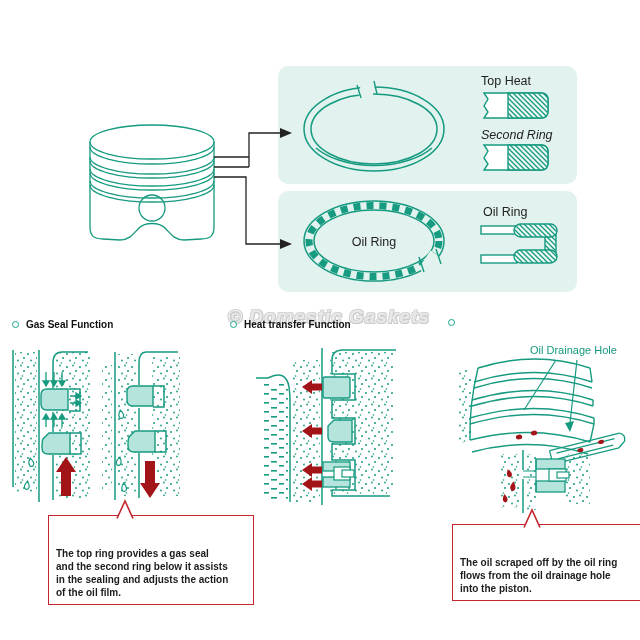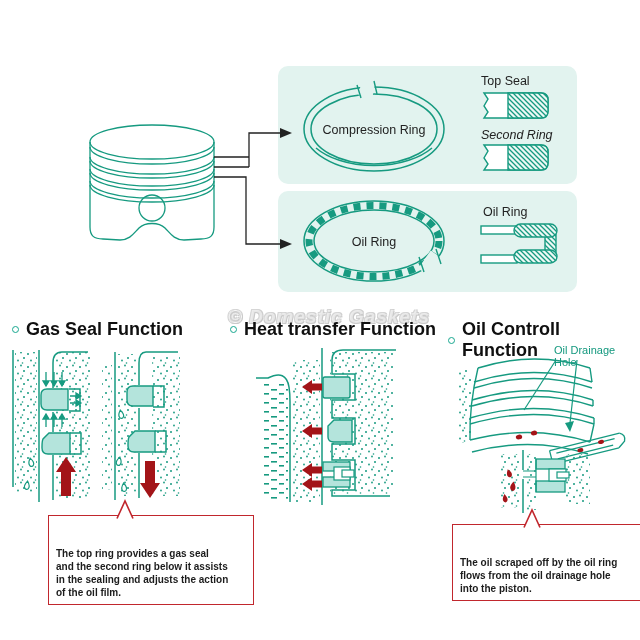--- a/index.html
+++ b/index.html
@@ -6,21 +6,21 @@
   .stage{position:relative;width:640px;height:640px;background:#fff;overflow:hidden;
          font-family:"Liberation Sans",sans-serif;}
   .stage svg.art{position:absolute;left:0;top:0;z-index:1;}
   .lbl{position:absolute;z-index:3;color:#222;font-size:12.5px;font-weight:400;}
   .lbl.center{text-align:center;}
   .teal-lbl{position:absolute;z-index:3;color:#13987e;font-size:11px;font-weight:400;}
   .watermark{position:absolute;z-index:4;font-size:19px;font-weight:700;font-style:italic;
              letter-spacing:1px;color:rgba(255,255,255,0.55);
              text-shadow:1px 1px 0 #c9c9c9,-1px -1px 0 #d6d6d6,1px -1px 0 #d0d0d0,-1px 1px 0 #d0d0d0;text-align:right;}
   .heading{position:absolute;z-index:5;display:flex;align-items:center;gap:7px;
-           font-size:18px;font-weight:700;color:#101010;}
+           font-size:10px;font-weight:700;color:#101010;}
   .bullet{width:5px;height:5px;border:1.6px solid #17a78f;border-radius:50%;background:#fff;flex:0 0 auto;}
   .caption{position:absolute;z-index:6;background:#fff;border:1.6px solid #c1272d;
            padding:5px 7px;font-size:10px;font-weight:700;line-height:1.3;color:#1c1c1c;
            white-space:pre-line;}
   .tail{position:absolute;top:-17px;width:22px;height:20px;overflow:visible;}
 </style>
 </head>
 <body>
 
 <div class="stage">
@@ -225,40 +225,38 @@
     <rect x="557" y="472" width="12" height="6" fill="#fff" stroke="#169a80" stroke-width="1.2"></rect>
     <path d="M523,471 H536 M523,477 H536 M536,459 V492" stroke="#169a80" stroke-width="1.2" fill="none"></path>
     <g fill="#a31418">
       <path d="M0,-4 C2.5,-0.5 3,1.8 1.8,3.4 C0.8,4.8 -0.8,4.8 -1.8,3.4 C-3,1.8 -2.5,-0.5 0,-4 Z" transform="translate(509,473) rotate(-18)"></path>
       <path d="M0,-4 C2.5,-0.5 3,1.8 1.8,3.4 C0.8,4.8 -0.8,4.8 -1.8,3.4 C-3,1.8 -2.5,-0.5 0,-4 Z" transform="translate(513,486) rotate(6) scale(1.1)"></path>
       <path d="M0,-4 C2.5,-0.5 3,1.8 1.8,3.4 C0.8,4.8 -0.8,4.8 -1.8,3.4 C-3,1.8 -2.5,-0.5 0,-4 Z" transform="translate(505,498) rotate(-8)"></path>
     </g>
   </g>
 </svg>
 
-<div class="lbl center" style="left:294px;top:123px;width:160px;">Compression Ring</div>
-<div class="lbl" style="left:481px;top:74px;">Top Seal</div>
+<div class="lbl" style="left:481px;top:74px;">Top Heat</div>
 <div class="lbl" style="left:481px;top:128px;font-style:italic;">Second Ring</div>
 <div class="lbl center" style="left:334px;top:235px;width:80px;">Oil Ring</div>
 <div class="lbl" style="left:483px;top:205px;">Oil Ring</div>
-<div class="teal-lbl" style="left:530px;top:344px;margin-left:24px;">Oil Drainage Hole</div>
+<div class="teal-lbl" style="left:530px;top:344px;">Oil Drainage Hole</div>
 
 <div class="watermark" style="left:228px;top:306px;">© Domestic Gaskets</div>
 
 <div class="heading" style="left:12px;top:319px;">
   <span class="bullet"></span>
   <span>Gas Seal Function</span>
 </div>
 <div class="heading" style="left:230px;top:319px;">
   <span class="bullet"></span>
   <span>Heat transfer Function</span>
 </div>
 <div class="heading" style="left:448px;top:319px;">
   <span class="bullet"></span>
-  <span>Oil Controll Function</span>
 </div>
 
 <div class="caption" style="left:12px;top:515px;width:190px;margin-left:36px;">
   <svg class="tail" style="left:65px;">
     <path d="M3,19.5 L11,2 L19,19.5 Z" fill="#fff"></path>
     <path d="M3,19.5 L11,2 L19,19.5" fill="none" stroke="#c1272d" stroke-width="1.6"></path>
   </svg>
   <span>The top ring provides a gas seal
 and the second ring below it assists
 in the sealing and adjusts the action

